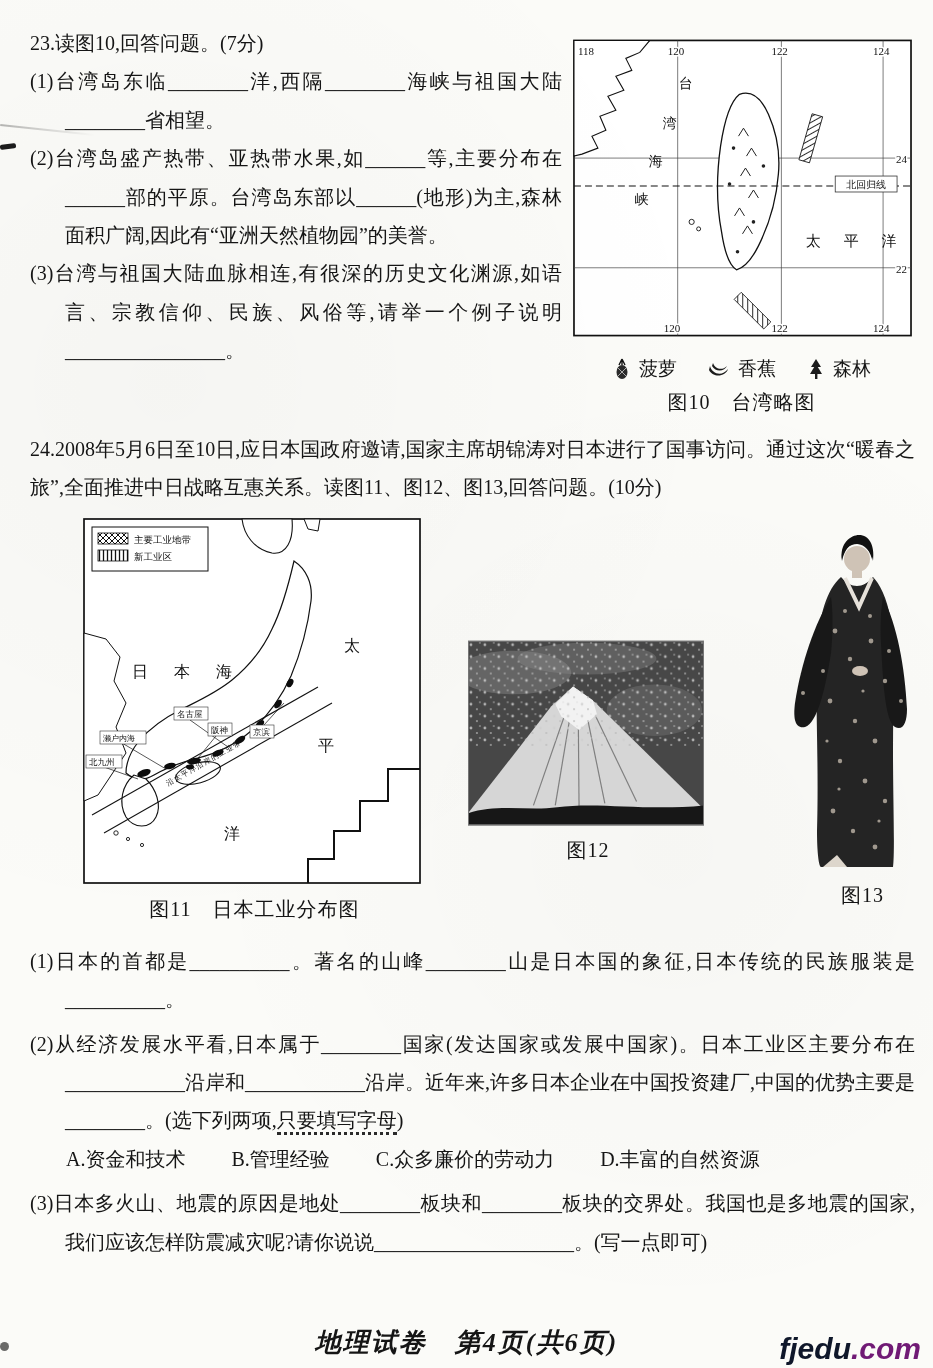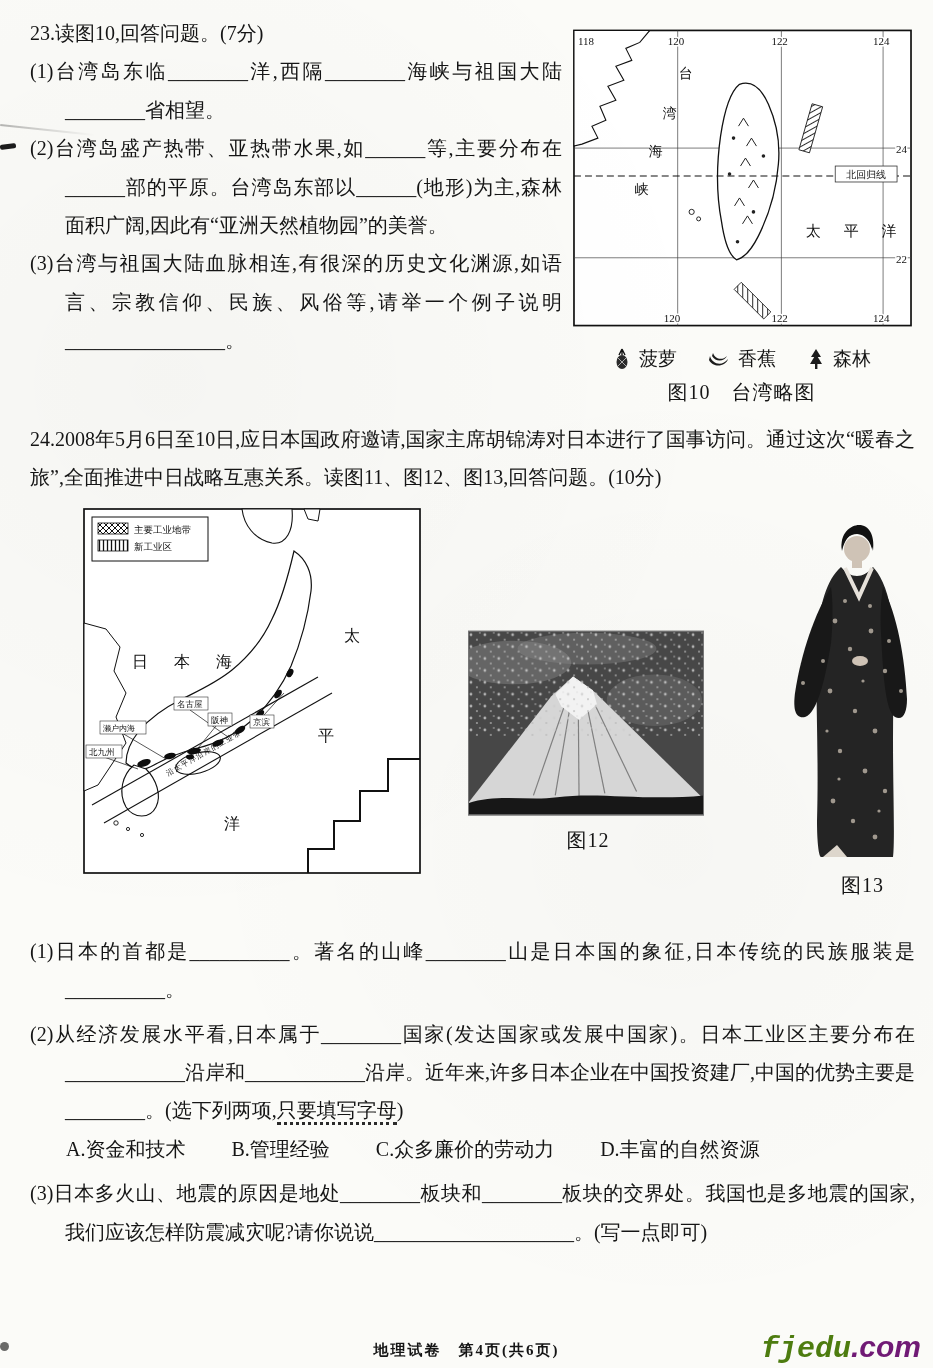--- a/index.html
+++ b/index.html
@@ -11,21 +11,21 @@
     color: #151515;
     font-family: "Liberation Serif", serif;
     overflow: hidden;
   }
   .page::before {
     content: ""; position: absolute; inset: 0; pointer-events: none;
     background:
       radial-gradient(circle at 18% 28%, rgba(0,0,0,.025), transparent 45%),
       radial-gradient(circle at 72% 62%, rgba(0,0,0,.02), transparent 45%);
   }
-  .content { padding: 10px 18px 0 30px; }
+  .content { padding: 20px 18px 0 30px; }
   p { margin: 0; }
   .txt { font-size: 20px; line-height: 1.92; text-align: justify; }
   .hang { padding-left: 1.75em; text-indent: -1.75em; }
   .mt6 { margin-top: 6px; } .mt10 { margin-top: 10px; } .mt14 { margin-top: 14px; }
 
   .row-top { display: flex; gap: 6px; margin-top: 4px; }
   .q23-col { width: 532px; }
   .fig10-col { width: 347px; padding-top: 12px; }
 
   .legend-row { display: flex; justify-content: center; align-items: center; gap: 30px; margin-top: 10px; }
@@ -35,28 +35,28 @@
   .figures { position: relative; height: 415px; margin-top: 10px; }
   .fig11-block { position: absolute; left: 52px; top: 0; width: 345px; }
   .fig12-block { position: absolute; left: 438px; top: 92px; width: 240px; margin-top: 31px; }
   .fig13-block { position: absolute; left: 745px; top: 14px; width: 175px; }
 
   .options { display: flex; padding-left: 36px; gap: 46px; font-size: 20px; line-height: 1.92; }
   .em-dots { border-bottom: 3px dotted #2a2a2a; padding-bottom: 1px; }
 
   .footer {
     position: absolute; bottom: 8px; left: 0; right: 0;
-    text-align: center; font-size: 15px; font-weight: 700; letter-spacing: 2px;
+    text-align: center; font-size: 26px; font-weight: 700; letter-spacing: 2px; font-style: italic;
   }
   .watermark {
     position: absolute; right: 12px; bottom: 2px;
     font-family: "Liberation Sans", sans-serif;
     font-weight: 700; font-style: italic; font-size: 30px; letter-spacing: 0;
   }
-  .wm-name { color: #4d7c0f; font-family: Liberation Mono, monospace; }
+  .wm-name { color: #0f172a; }
   .wm-tld  { color: #701a75; }
 
   .scan-mark1 { position: absolute; left: 0; top: 144px; width: 16px; height: 5px; background: #1c1c1c; border-radius: 2px; transform: rotate(-7deg); }
   .scan-scratch { position: absolute; left: 0; top: 129px; width: 95px; height: 2px; background: linear-gradient(90deg, rgba(0,0,0,.28), rgba(0,0,0,0)); transform: rotate(6deg); }
   .scan-mark2 { position: absolute; left: 0; top: 1342px; width: 9px; height: 9px; background: #3a3a3a; border-radius: 50%; opacity: .75; }
 
   svg text { font-family: "Liberation Serif", serif; fill: #111; }
 </style>
 </head>
 <body>
@@ -274,20 +274,21 @@
             <text x="142" y="160">海</text>
           </g>
           <g font-size="16" text-anchor="middle">
             <text x="270" y="134">太</text>
             <text x="244" y="234">平</text>
             <text x="150" y="322">洋</text>
           </g>
 
           <polyline points="338,252 306,252 306,284 278,284 278,314 252,314 252,342 226,342 226,366" fill="none" stroke="#111" stroke-width="2"></polyline>
         </svg>
+        <div class="fig-caption">图11　日本工业分布图</div>
       </div>
 
       <div class="fig12-block">
         <svg width="236" height="186" viewBox="0 0 238 186">
           <defs>
             <pattern id="speckle" width="14" height="12" patternUnits="userSpaceOnUse">
               <circle cx="3" cy="4" r="1.4" fill="#cfcfcf"></circle>
               <circle cx="9" cy="9" r="1" fill="#b8b8b8"></circle>
               <circle cx="12" cy="2" r="0.8" fill="#d8d8d8"></circle>
             </pattern>

